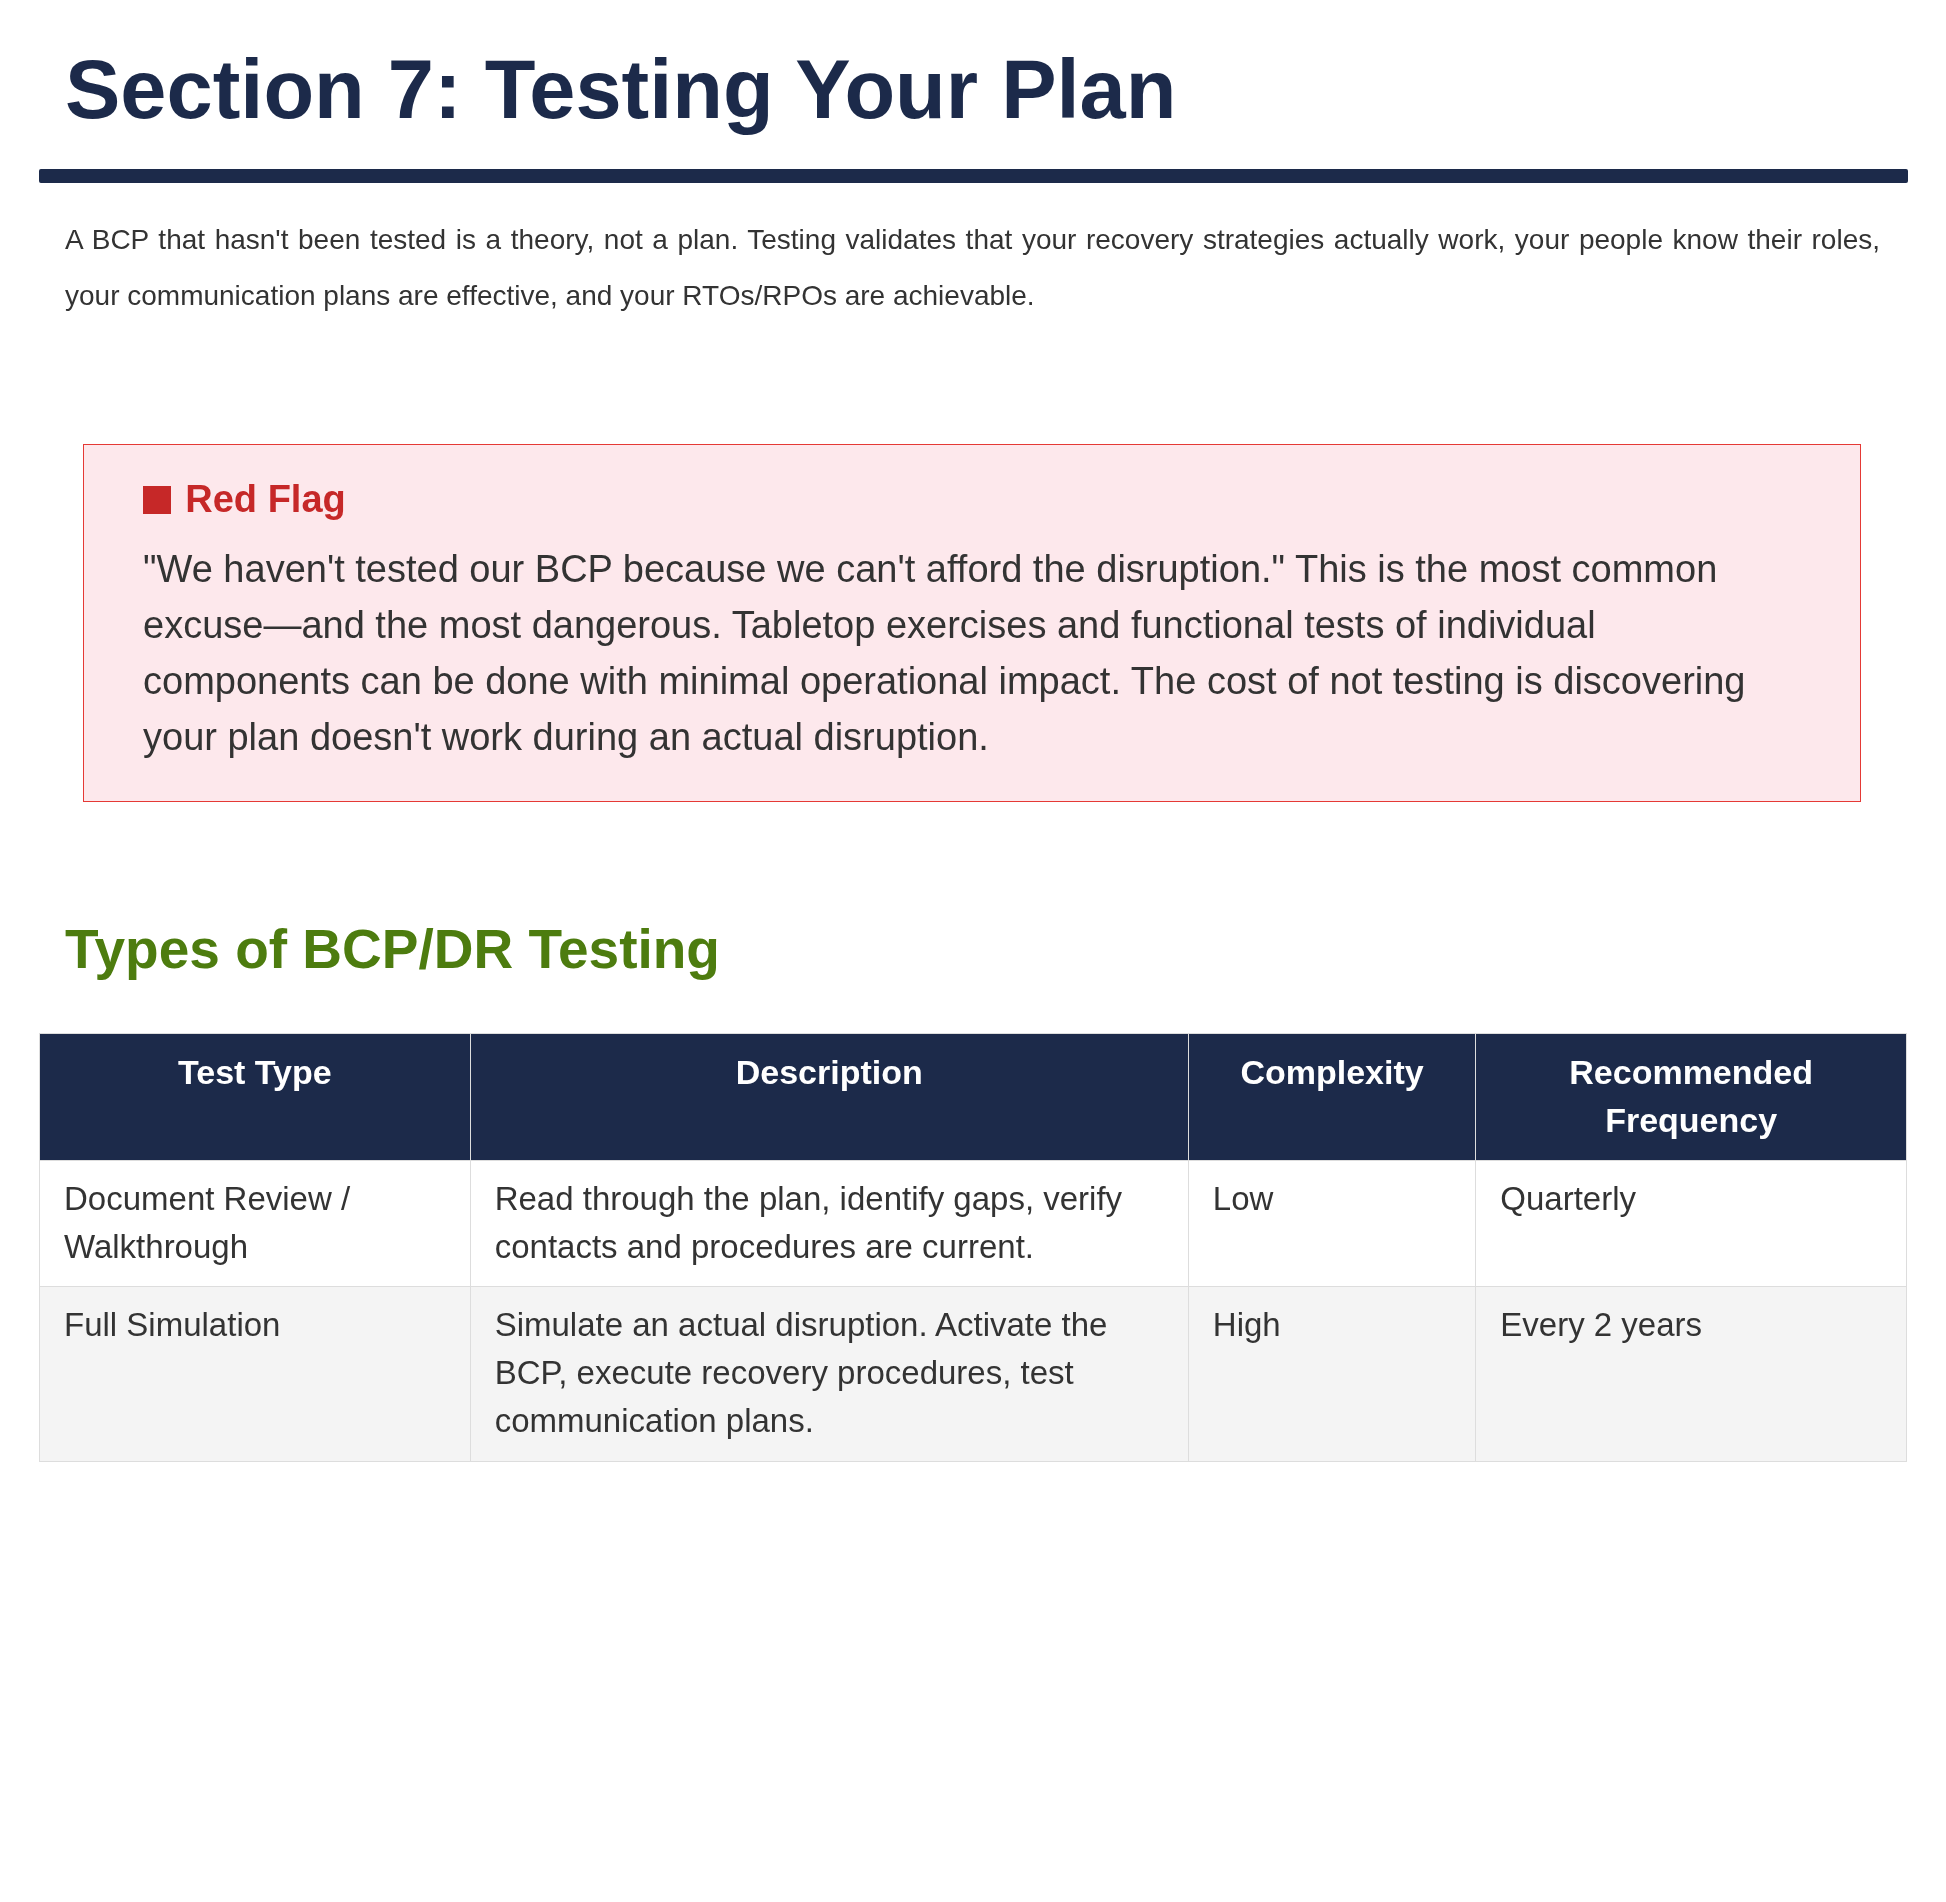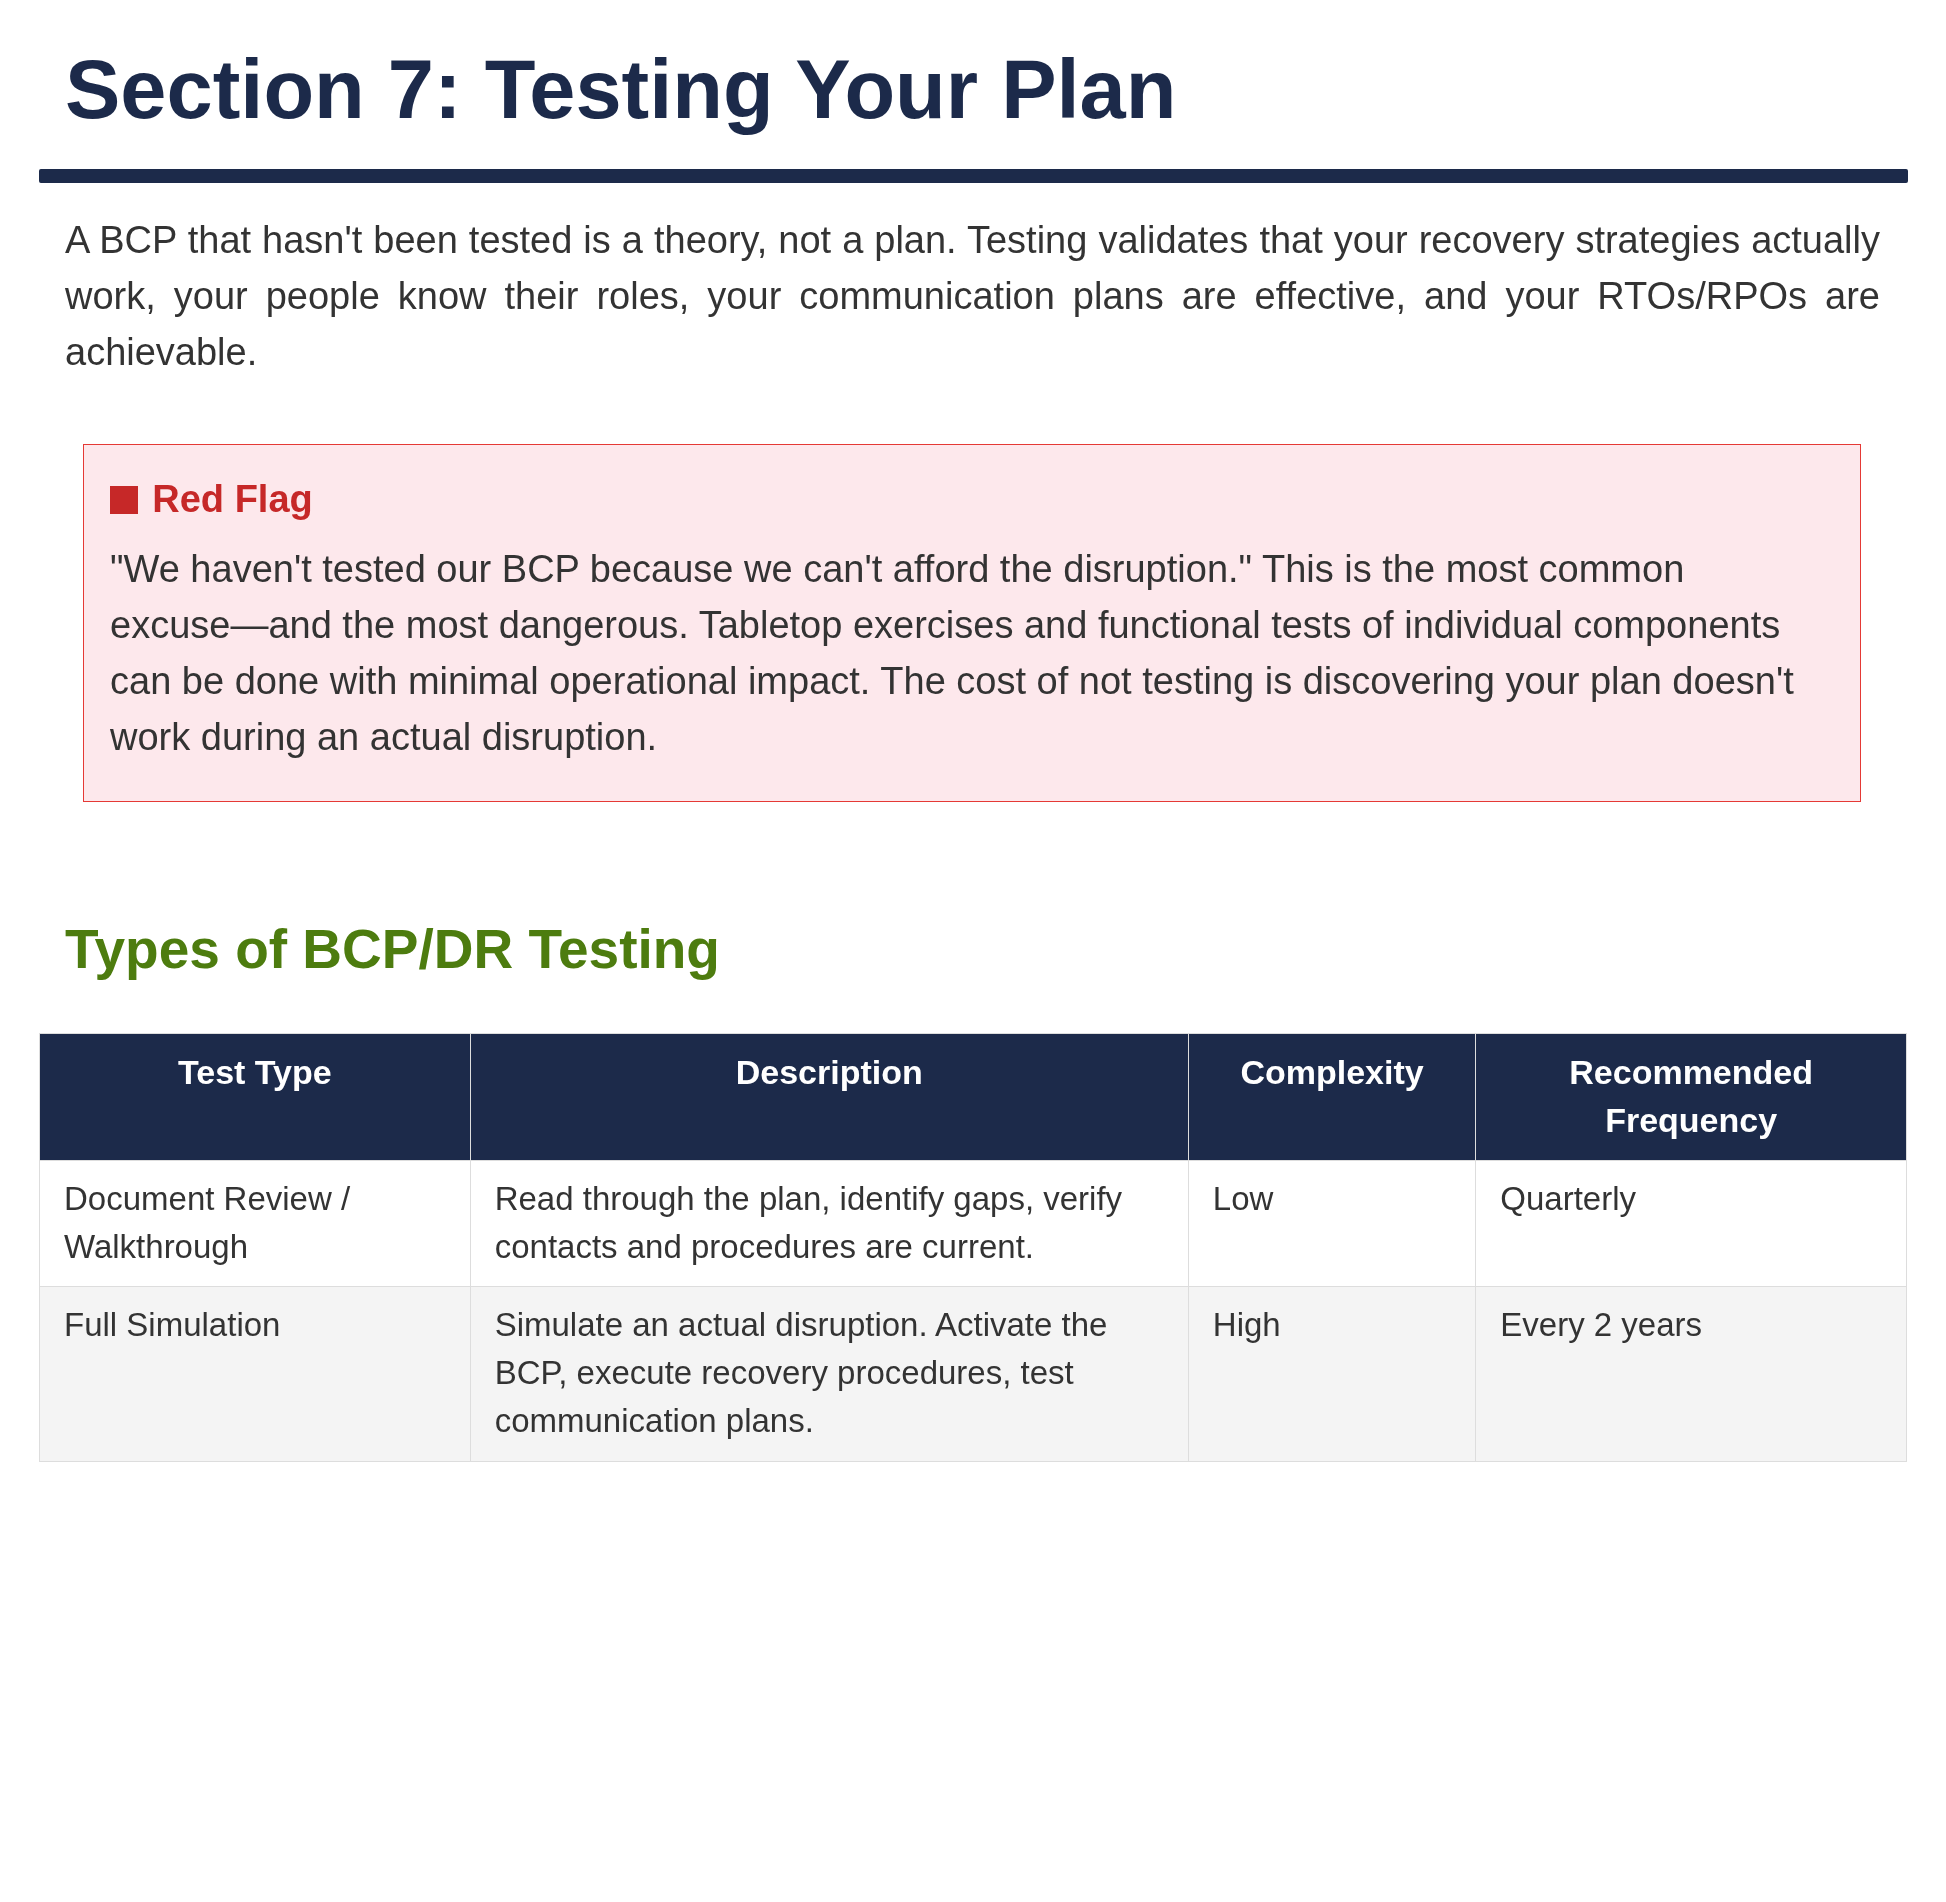--- a/index.html
+++ b/index.html
@@ -34,35 +34,35 @@
     height: 14.3px;
     background: #1c2a4a;
     border-radius: 1.9px;
   }
   .intro {
     position: absolute;
     left: 65px;
     top: 212px;
     width: 1815px;
     margin: 0;
-    font-size: 38px;
+    font-size: 28px;
     line-height: 56px;
     text-align: justify;
     color: #333333;
   }
   .redflag {
     position: absolute;
     left: 83px;
     top: 444px;
     width: 1778px;
     height: 358px;
     box-sizing: border-box;
     background: #fde8ec;
     border: 1.9px solid #e53935;
-    padding: 29px 48px 0 26px;
+    padding: 29px 48px 0 59px;
   }
   .redflag-title {
     display: flex;
     align-items: center;
     color: #c62828;
     font-weight: bold;
     font-size: 38px;
     line-height: 50px;
     height: 50px;
   }

